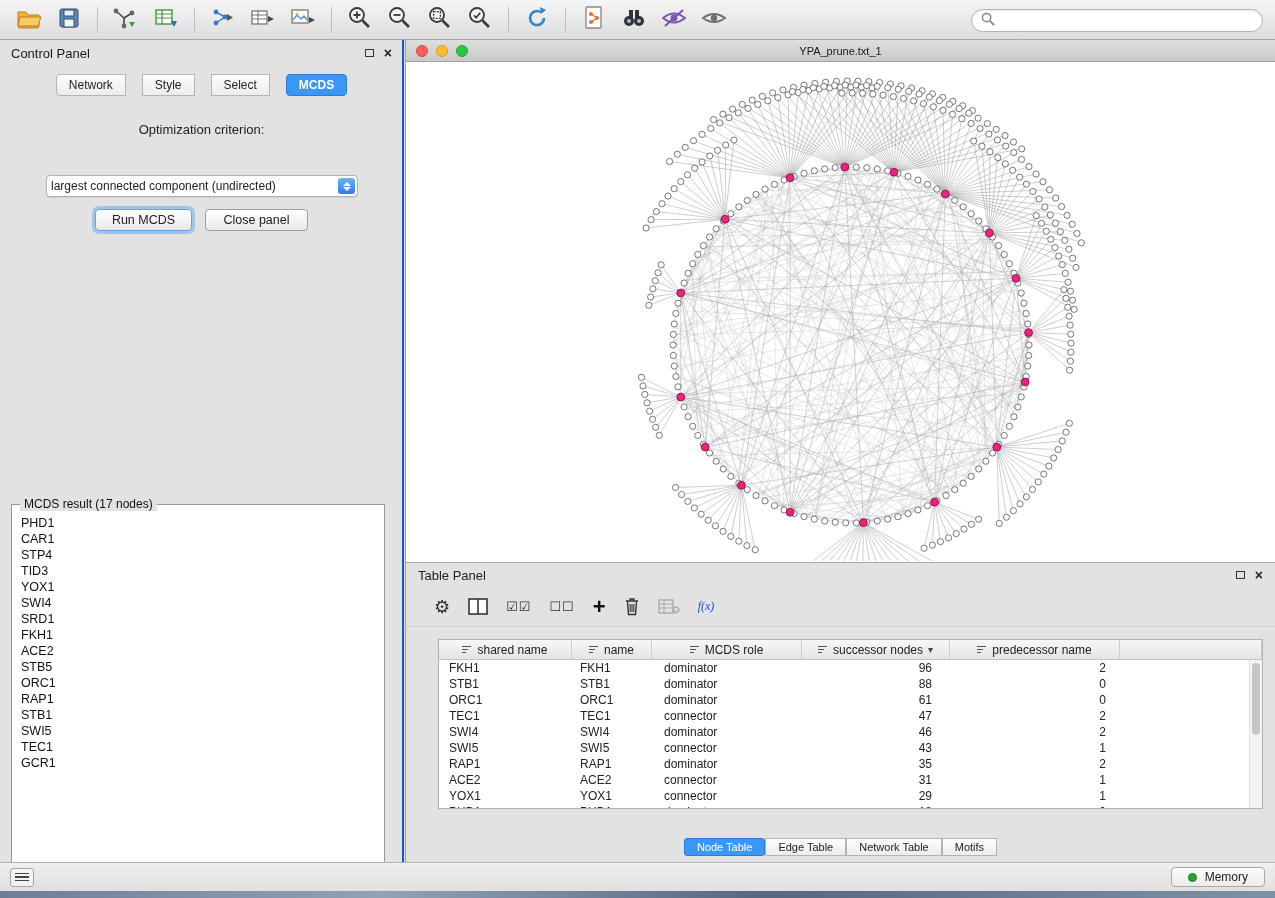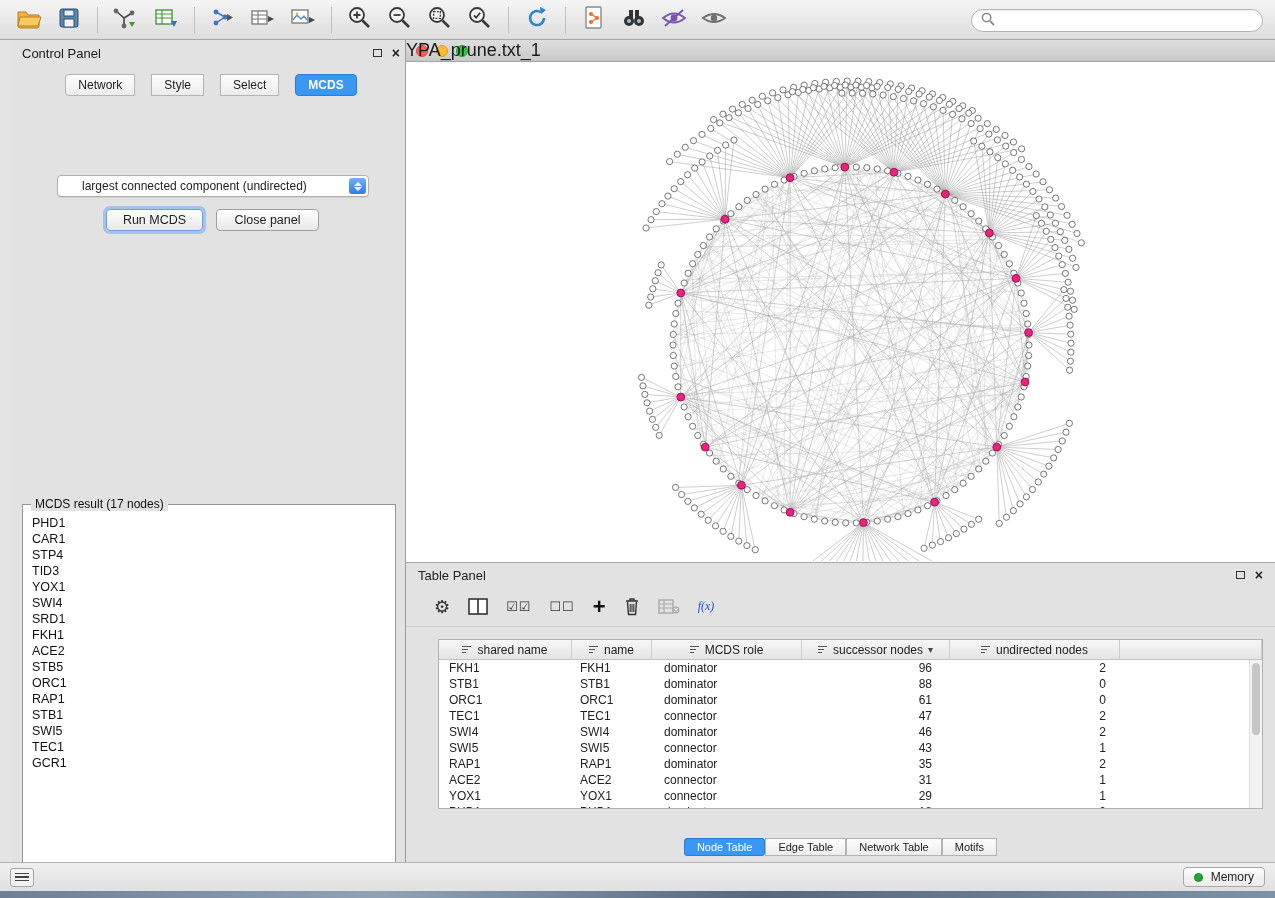--- a/index.html
+++ b/index.html
@@ -7,51 +7,51 @@
 body{position:relative;font-family:"Liberation Sans",sans-serif;background:#e4e4e4;overflow:hidden;font-size:12px;color:#222}
 
 
 .toolbar{position:absolute;left:0;top:0;width:1275px;height:40px;background:linear-gradient(#f5f5f5,#dddddd);border-bottom:1px solid #a8a8a8;display:flex;align-items:center;padding:0 10px;gap:2px}
 .tbtn{width:38px;height:32px;display:flex;align-items:center;justify-content:center;border-radius:4px}
 .tsep{width:1px;height:26px;background:#c0c0c0;margin:0 7px}
 .search-box{position:absolute;right:12px;top:9px;width:292px;height:23px;border:1px solid #b3b3b3;border-radius:12px;background:#fff;display:flex;align-items:center;padding:0 9px;gap:6px;box-shadow:inset 0 1px 2px rgba(0,0,0,.08)}
 .search-box input{border:none;outline:none;flex:1;font:12px "Liberation Sans",sans-serif;background:transparent}
 
 
-.control-panel{position:absolute;left:12px;top:40px;width:403px;height:822px;background:#e2e2e2;border-right:5px solid #1d4ed8}
+.control-panel{position:absolute;left:1px;top:40px;width:403px;height:822px;background:#e2e2e2;border-right:2px solid #1d4ed8}
 .panel-header{height:26px;display:flex;align-items:center;padding:0 10px;font-size:13px;color:#1a1a1a}
 .panel-header .spacer{flex:1}
 .win-float{width:9px;height:8px;border:1.5px solid #333;margin-right:10px}
 .win-close{font-size:14px;font-weight:bold;color:#222;line-height:1;cursor:default}
 .tab-row{display:flex;justify-content:center;gap:16px;margin-top:8px}
 .cp-tab{padding:3px 12px;border:1px solid #b4b4b4;background:linear-gradient(#fdfdfd,#ececec);font-size:12px;color:#222}
 .cp-tab:first-child{border-radius:4px 0 0 4px}
 .cp-tab.last{border-radius:0 4px 4px 0}
 .cp-tab.active{background:#3b97f5;border-color:#2d7cd6;color:#fff;border-radius:4px;font-weight:bold}
 .opt-label{text-align:center;margin-top:26px;font-size:13px}
-.select-box{position:absolute;left:45px;top:135px;width:312px;height:22px;background:#fff;border:1px solid #b0b0b0;border-radius:4px;display:flex;align-items:center;padding-left:24px;font-size:12px;box-shadow:0 1px 1px rgba(0,0,0,.08)}
+.select-box{position:absolute;left:45px;top:135px;width:312px;height:22px;background:#fff;border:1px solid #b0b0b0;border-radius:4px;display:flex;align-items:center;padding-left:4px;font-size:12px;box-shadow:0 1px 1px rgba(0,0,0,.08)}
 .select-stepper{position:absolute;right:2px;top:2px;bottom:2px;width:17px;border-radius:3px;background:linear-gradient(#6fb0f8,#2e7ce9);display:flex;flex-direction:column;align-items:center;justify-content:center;gap:1px}
 .tri-up{width:0;height:0;border-left:4px solid transparent;border-right:4px solid transparent;border-bottom:4px solid #fff}
 .tri-down{width:0;height:0;border-left:4px solid transparent;border-right:4px solid transparent;border-top:4px solid #fff}
 .btn{position:absolute;height:22px;border:1px solid #9f9f9f;border-radius:4px;background:linear-gradient(#ffffff,#e8e8e8);font-size:12.5px;display:flex;align-items:center;justify-content:center;padding:0 12px}
 .btn.focus{border-color:#6b9fe0;box-shadow:0 0 0 3px rgba(110,170,240,.55)}
 .mcds-fieldset{position:absolute;left:10px;top:464px;width:374px;height:374px;border:1px solid #979797;background:#fff}
 .mcds-legend{position:absolute;left:8px;top:-8px;background:#e2e2e2;padding:0 4px;font-size:12px;color:#111}
 .mcds-list{position:absolute;left:1px;top:8px;right:1px;bottom:1px;overflow:hidden;padding:2px 8px}
 .mcds-item{font-size:12.5px;line-height:16px;color:#111}
 
 
 .net-window{position:absolute;left:405px;top:40px;width:870px;height:522px;background:#fff;border-left:1px solid #9d9d9d}
 .net-titlebar{height:22px;background:linear-gradient(#dedede,#c9c9c9);border-bottom:1px solid #a3a3a3;position:relative;display:flex;align-items:center}
 .traffic{display:flex;gap:8px;margin-left:10px}
 .tl{width:12px;height:12px;border-radius:50%}
 .tl.red{background:#ff5f57;border:1px solid #e0443e}
 .tl.yellow{background:#febc2e;border:1px solid #d6a022}
 .tl.green{background:#28c840;border:1px solid #1fa533}
-.net-title{position:absolute;left:0;right:0;text-align:left;font-size:18px;color:#1a1a1a}
+.net-title{position:absolute;left:0;right:0;text-align:center;font-size:11px;color:#1a1a1a}
 .net-canvas{position:absolute;left:0;top:22px;right:0;bottom:0;background:#fff}
 
 
 .table-panel{position:absolute;left:405px;top:562px;width:870px;height:300px;background:#e2e2e2;border-left:1px solid #9d9d9d;border-top:1px solid #a8a8a8}
 .tp-header{height:24px;display:flex;align-items:center;padding:0 12px;font-size:13px}
 .tp-toolbar{height:40px;display:flex;align-items:center;gap:18px;padding-left:28px;border-bottom:1px solid #cfcfcf}
 .tp-icon{font-size:18px;color:#333;display:flex;align-items:center;justify-content:center}
 .tp-icon.small{font-size:13px;letter-spacing:1px}
 .tp-icon.plus{font-size:22px;font-weight:bold;color:#111}
 .tp-icon.disabled{color:#aaa}
@@ -75,21 +75,21 @@
 .vthumb{position:absolute;left:2px;right:2px;top:3px;height:72px;background:#c6c6c6;border-radius:5px}
 .tp-tabs{position:absolute;left:0;right:0;bottom:6px;display:flex;justify-content:center;gap:0}
 .tp-tab{padding:2px 12px;border:1px solid #b4b4b4;background:linear-gradient(#fdfdfd,#ececec);font-size:11px}
 .tp-tab.active{background:#3b97f5;border-color:#2d7cd6;color:#fff;border-radius:3px}
 
 
 .status-bar{position:absolute;left:0;top:862px;width:1275px;height:29px;background:linear-gradient(#efefef,#e0e0e0);border-top:1px solid #b2b2b2;display:flex;align-items:center;padding:0 10px}
 .list-btn{width:24px;height:19px;border:1px solid #a5a5a5;border-radius:3px;background:#f3f3f3;display:flex;flex-direction:column;justify-content:center;gap:2px;padding:0 4px}
 .list-btn div{height:1.5px;background:#444}
 .status-spacer{flex:1}
-.mem-btn{height:20px;border:1px solid #a8a8a8;border-radius:4px;background:linear-gradient(#fcfcfc,#ebebeb);display:flex;align-items:center;gap:8px;padding:0 10px;font-size:12px}
+.mem-btn{height:20px;border:1px solid #a8a8a8;border-radius:4px;background:linear-gradient(#fcfcfc,#ebebeb);display:flex;align-items:center;gap:8px;padding:0 16px;font-size:12px}
 .mem-dot{width:9px;height:9px;border-radius:50%;background:#23a82f;border:1px solid #13821e}
 .desktop-strip{position:absolute;left:0;top:891px;width:1275px;height:7px;background:linear-gradient(90deg,#6d7f95,#8fa3b5 30%,#55687e 60%,#7e92a6)}
 </style>
 </head>
 <body>
 
 <div class="toolbar">
   <div class="tbtn">
     <span>
       <svg width="26" height="22" viewBox="0 0 26 22">
@@ -266,20 +266,21 @@
     <span class="win-close">×</span>
   </div>
 
   <div class="tab-row">
     <div class="cp-tab">Network</div>
     <div class="cp-tab">Style</div>
     <div class="cp-tab">Select</div>
     <div class="cp-tab active last">MCDS</div>
   </div>
 
+  <div class="opt-label">Optimization criterion:</div>
 
   <div class="select-box">
     <span>largest connected component (undirected)</span>
     <span class="select-stepper">
       <span class="tri-up"></span>
         <span class="tri-down"></span>
     </span>
   </div>
 
   <div class="btn focus" style="left:94px;top:169px;width:97px">Run MCDS</div>
@@ -1277,21 +1278,21 @@
           </span>
         <span>successor nodes</span>
         <span class="caret">▾</span>
       </div>
       <div class="hcell">
         <span class="sort-ic">
             <div class="b1"></div>
             <div class="b2"></div>
             <div class="b3"></div>
           </span>
-        <span>undirected nodes</span>
+        <span>predecessor name</span>
       </div>
       <div class="hcell"></div>
     </div>
     <div class="tbody">
         <div class="trow">
           <div class="tcell c-shared">FKH1</div>
           <div class="tcell c-name">FKH1</div>
           <div class="tcell c-role">dominator</div>
           <div class="tcell c-succ">96</div>
           <div class="tcell c-pred">2</div>

